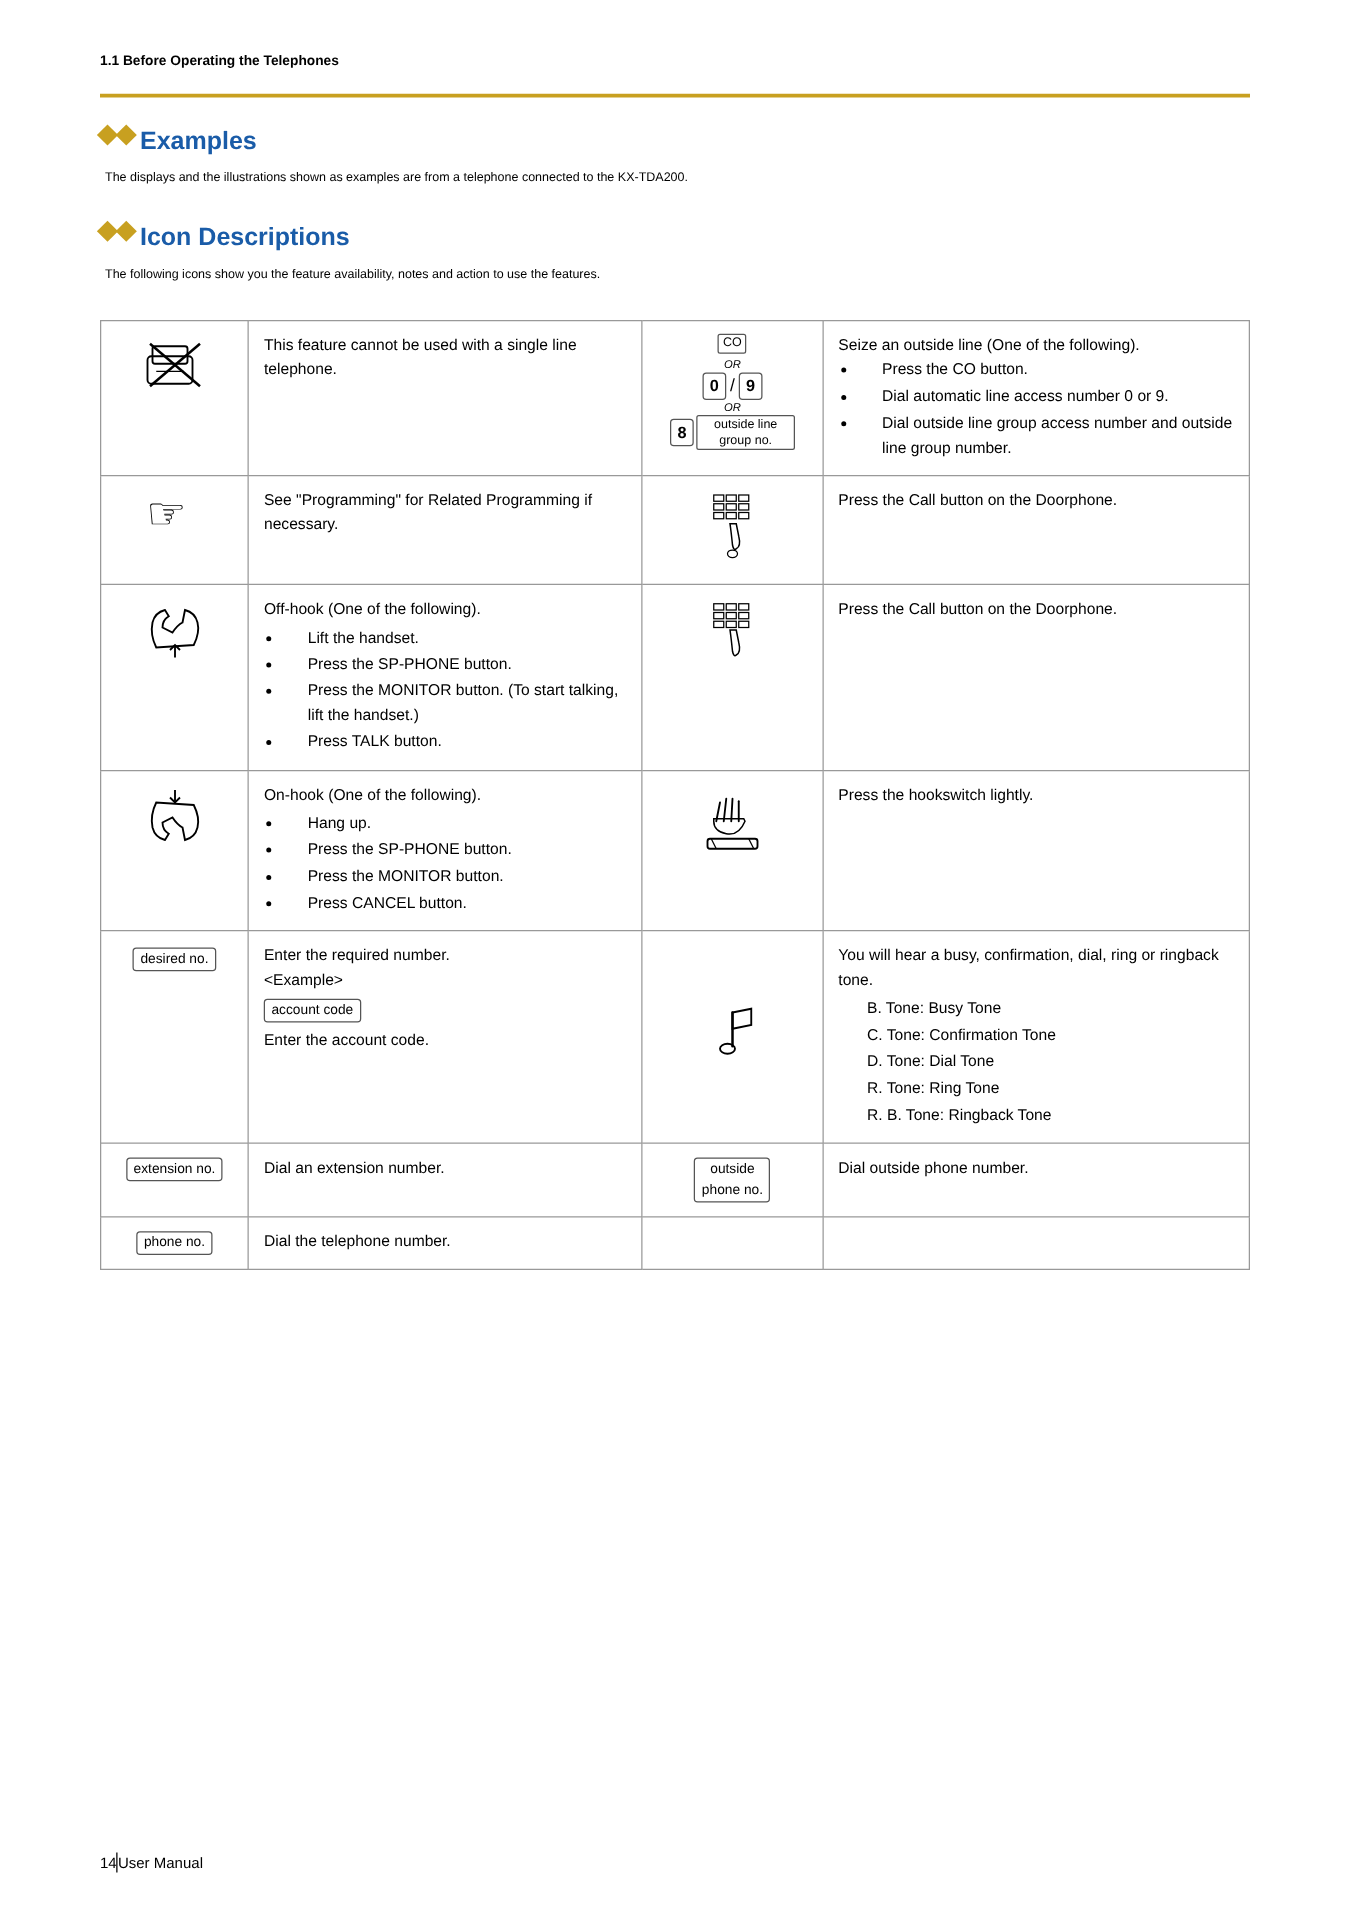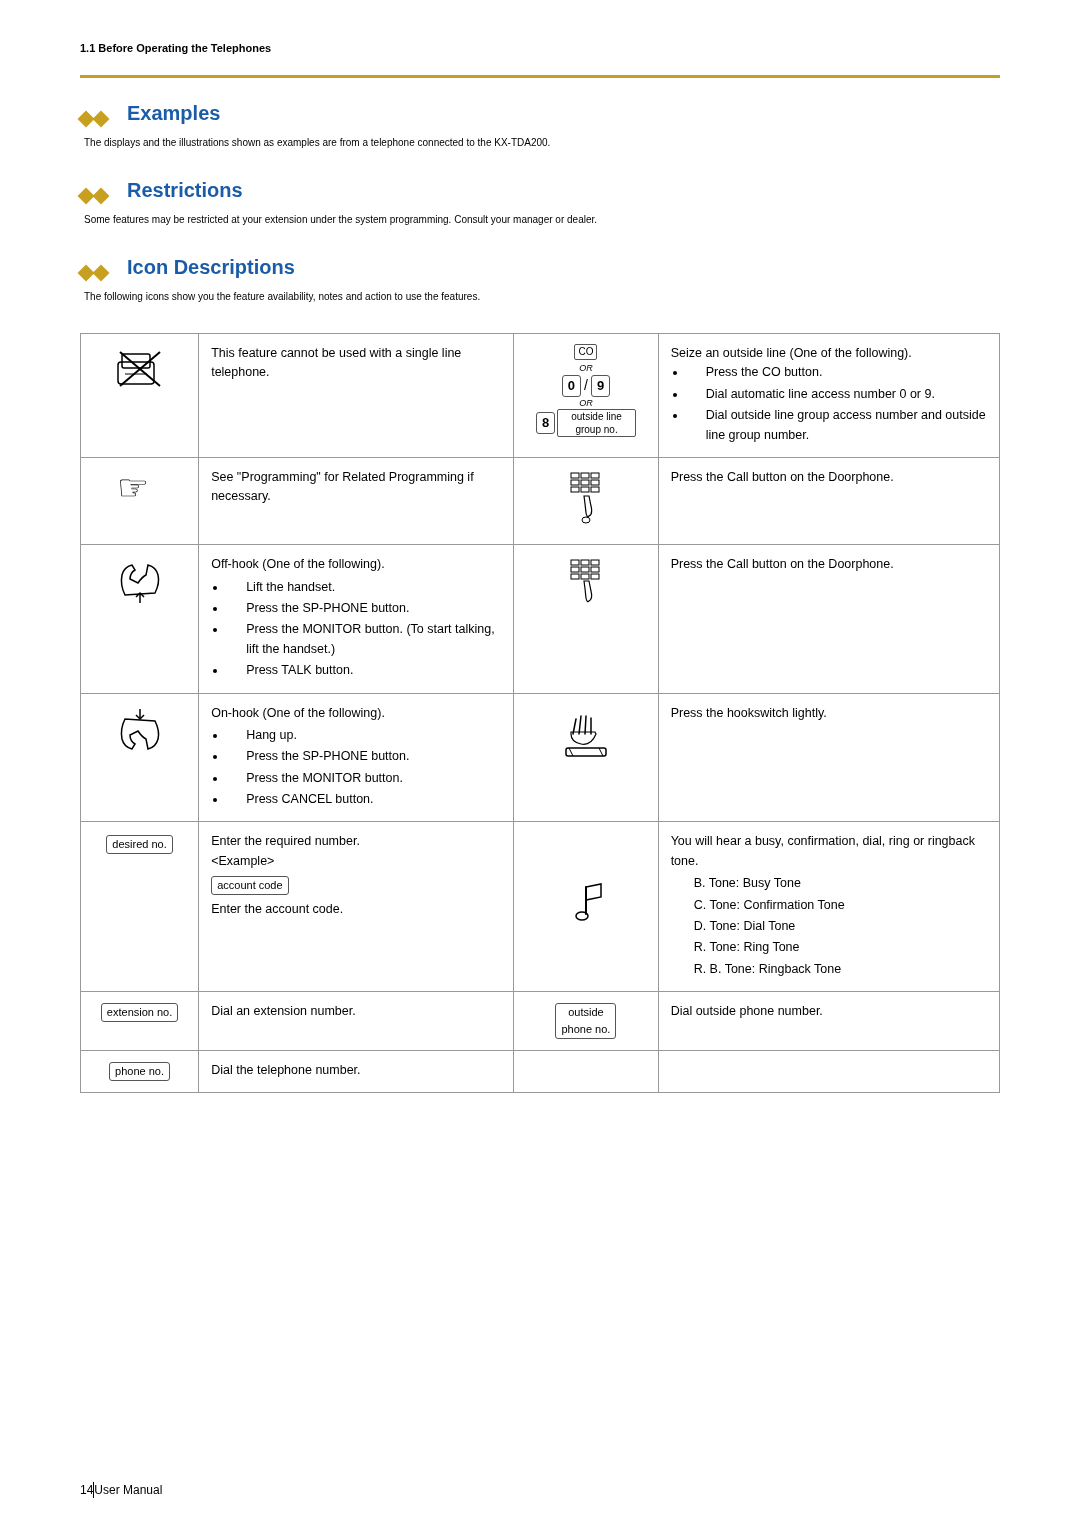--- a/index.html
+++ b/index.html
@@ -27,22 +27,22 @@
       font-size: 11px;
       font-weight: bold;
       color: #000;
     }
     .section-title {
       font-size: 20px;
       font-weight: bold;
       color: #1a5ca8;
       margin-bottom: 10px;
       display: flex;
-      align-items: flex-end;
-      gap: 20px;
+      align-items: flex-start;
+      gap: 5px;
     }
     .diamond-icon {
       display: inline-flex;
       gap: 3px;
     }
     .diamond {
       width: 12px;
       height: 12px;
       background: #c8a020;
       transform: rotate(45deg);
@@ -153,30 +153,20 @@
     <div class="section-title">
       <span class="diamond-icon">
         <span class="diamond"></span>
         <span class="diamond"></span>
       </span>
       <span>Examples</span>
     </div>
     <div class="section-body">The displays and the illustrations shown as examples are from a telephone connected to the KX-TDA200.</div>
   </div>
 
-  <div class="section">
-    <div class="section-title">
-      <span class="diamond-icon">
-        <span class="diamond"></span>
-        <span class="diamond"></span>
-      </span>
-      <span>Restrictions</span>
-    </div>
-    <div class="section-body">Some features may be restricted at your extension under the system programming. Consult your manager or dealer.</div>
-  </div>
 
   <div class="section">
     <div class="section-title">
       <span class="diamond-icon">
         <span class="diamond"></span>
         <span class="diamond"></span>
       </span>
       <span>Icon Descriptions</span>
     </div>
     <div class="section-body">The following icons show you the feature availability, notes and action to use the features.</div>

